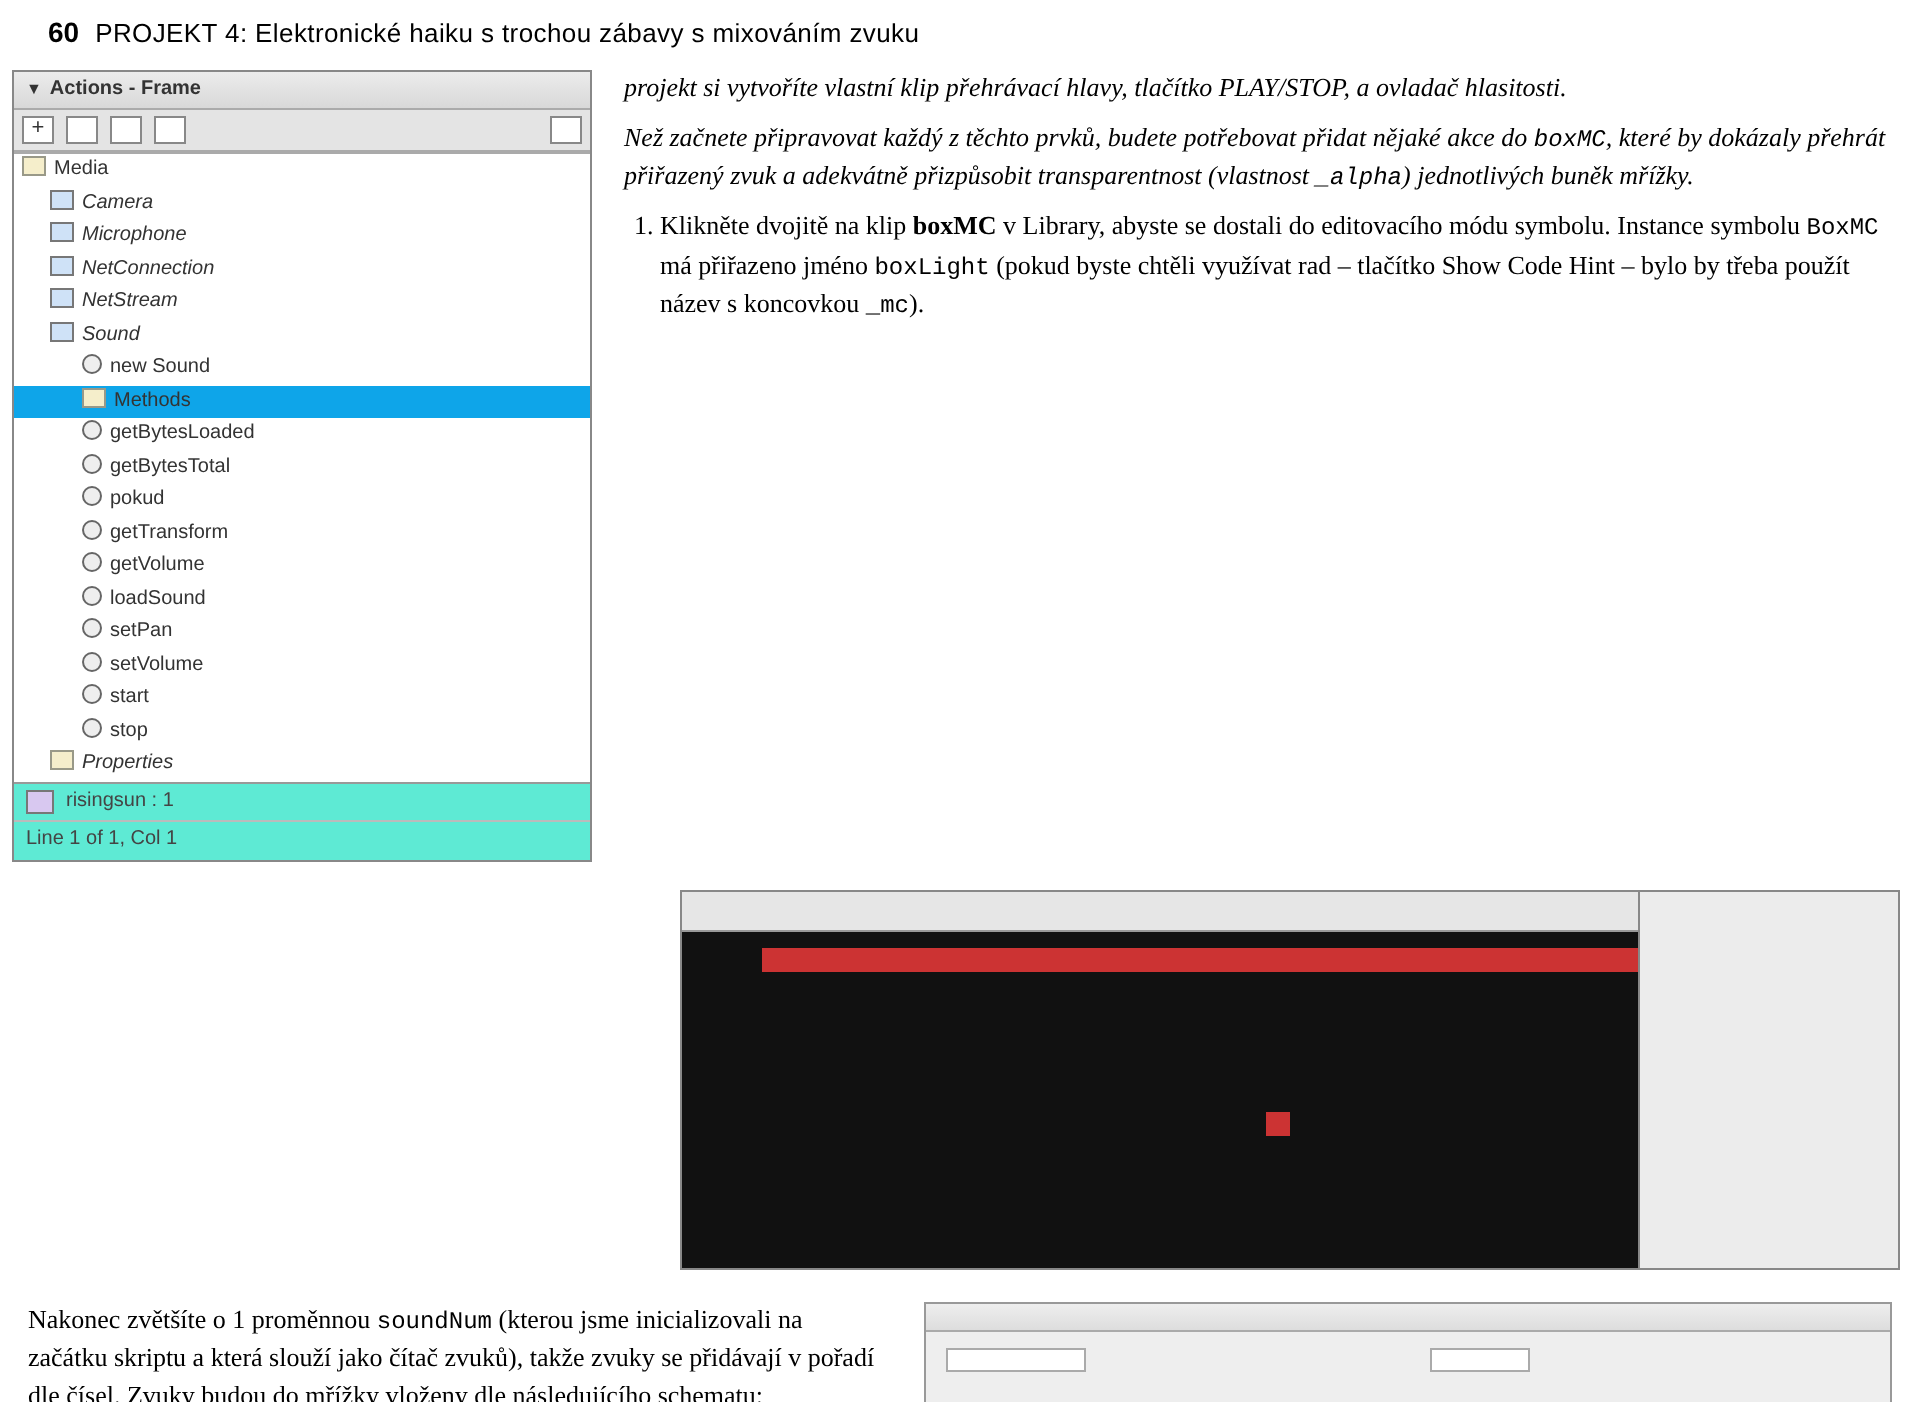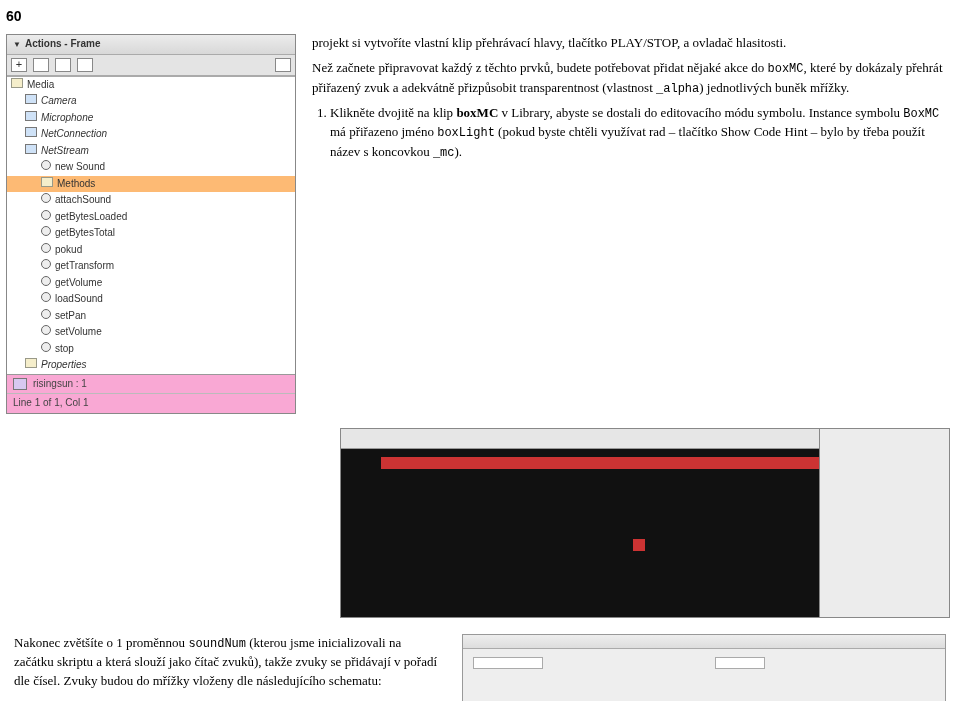--- a/index.html
+++ b/index.html
@@ -8,21 +8,21 @@
     font-size: 13px;
     line-height: 1.45;
     color: #000;
     background: #fff;
     width: 960px;
     padding: 0;
   }
   .page-header {
     display: flex;
     align-items: baseline;
-    padding: 6px 0 8px 6px;
+    padding: 6px 0 8px 24px;
     font-family: Arial, Helvetica, sans-serif;
   }
   .page-num {
     font-weight: bold;
     font-size: 14px;
     margin-right: 8px;
   }
   .page-title {
     font-size: 13px;
     font-weight: normal;
@@ -80,40 +80,40 @@
   .indent2 { padding-left: 34px; }
   .box-icon {
     width:12px; height:10px; border:1px solid #777; background:#cfe2f7; flex:0 0 auto;
   }
   .folder-icon {
     width:12px; height:10px; border:1px solid #998; background:#f5eecb; flex:0 0 auto;
   }
   .circle-icon {
     width:10px;height:10px;border:1px solid #666;border-radius:50%;background:#eee;flex:0 0 auto;
   }
-  .highlight { background:#fdba74; }
+  .highlight { background:#0ea5e9; }
   .status-bar {
     border-top:1px solid #999;
-    background:#f9a8d4;
+    background:#5eead4;
     padding:2px 6px;
     display:flex;
     align-items:center;
     gap:6px;
     font-size:10px;
     color:#444;
   }
   .status-bar .clip-icon {
     width:14px;height:12px;border:1px solid #777;background:#d8c8f0;
   }
   .top-text {
     flex:1;
     padding: 0 4px;
     font-size:13px;
   }
-  .top-text p { margin-bottom: 6px; }
+  .top-text p { margin-bottom: 6px; font-style: italic; }
   .top-text ol { margin-left: 18px; }
   .top-text li { margin-bottom:14px; }
   .mid-image {
     margin: 8px 10px 10px 340px;
     height: 190px;
     position:relative;
     background:#111;
     border:1px solid #888;
   }
   .mid-image .timeline-top {
@@ -153,20 +153,21 @@
   .props-img .field {
     position:absolute; border:1px solid #aaa; background:#fff; height:12px;
   }
   .mono-inline { font-family:"Courier New",monospace; font-size:12px; }
 </style>
 </head>
 <body>
 
 <div class="page-header">
   <span class="page-num">60</span>
+  <span class="page-title">PROJEKT 4: Elektronické haiku s trochou zábavy s mixováním zvuku</span>
 </div>
 
 <div class="top-region">
 
   <div class="actions-panel">
     <div class="panel-title">
       <span class="triangle">▼</span>
       <span>Actions - Frame</span>
     </div>
     <div class="toolbar">
@@ -191,34 +192,34 @@
           <span>Microphone</span>
         </div>
       <div class="tree-row indent1">
           <span class="box-icon"></span>
           <span>NetConnection</span>
         </div>
       <div class="tree-row indent1">
           <span class="box-icon"></span>
           <span>NetStream</span>
         </div>
+      <div class="tree-row indent1">
+          <span class="box-icon"></span>
+          <span>Sound</span>
+        </div>
       <div class="tree-row indent2">
           <span class="circle-icon"></span>
           <span>new Sound</span>
         </div>
       <div class="tree-row indent2 highlight">
           <span class="folder-icon"></span>
           <span>Methods</span>
         </div>
       <div class="tree-row indent2">
           <span class="circle-icon"></span>
-          <span>attachSound</span>
-        </div>
-      <div class="tree-row indent2">
-          <span class="circle-icon"></span>
           <span>getBytesLoaded</span>
         </div>
       <div class="tree-row indent2">
           <span class="circle-icon"></span>
           <span>getBytesTotal</span>
         </div>
       <div class="tree-row indent2">
           <span class="circle-icon"></span>
           <span>pokud</span>
         </div>
@@ -234,20 +235,24 @@
           <span class="circle-icon"></span>
           <span>loadSound</span>
         </div>
       <div class="tree-row indent2">
           <span class="circle-icon"></span>
           <span>setPan</span>
         </div>
       <div class="tree-row indent2">
           <span class="circle-icon"></span>
           <span>setVolume</span>
+        </div>
+      <div class="tree-row indent2">
+          <span class="circle-icon"></span>
+          <span>start</span>
         </div>
       <div class="tree-row indent2">
           <span class="circle-icon"></span>
           <span>stop</span>
         </div>
       <div class="tree-row indent1">
           <span class="folder-icon"></span>
           <span>Properties</span>
         </div>
 

